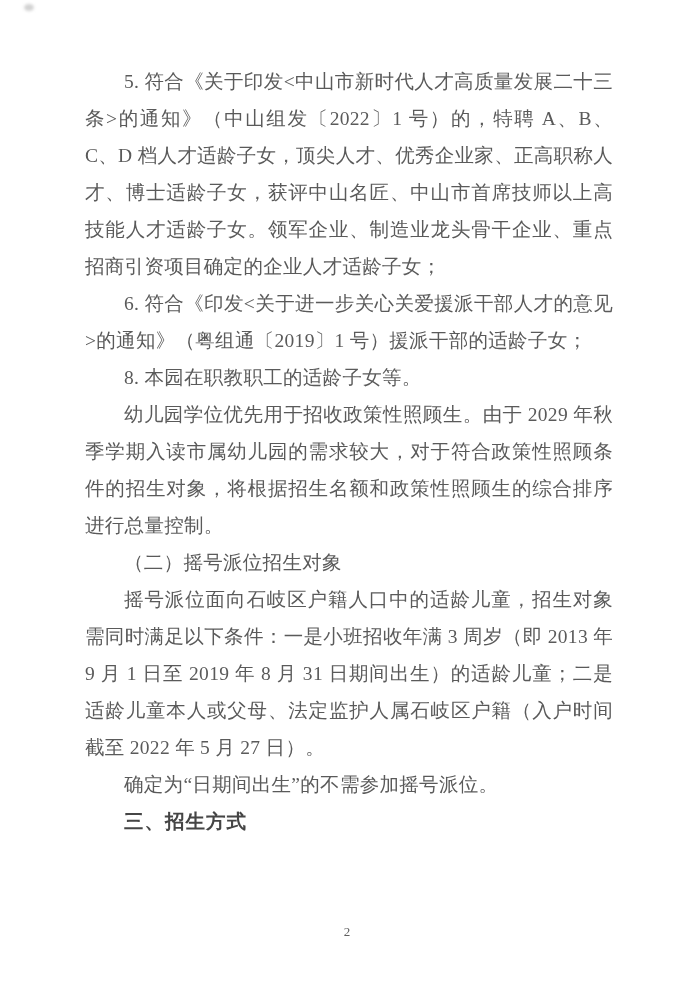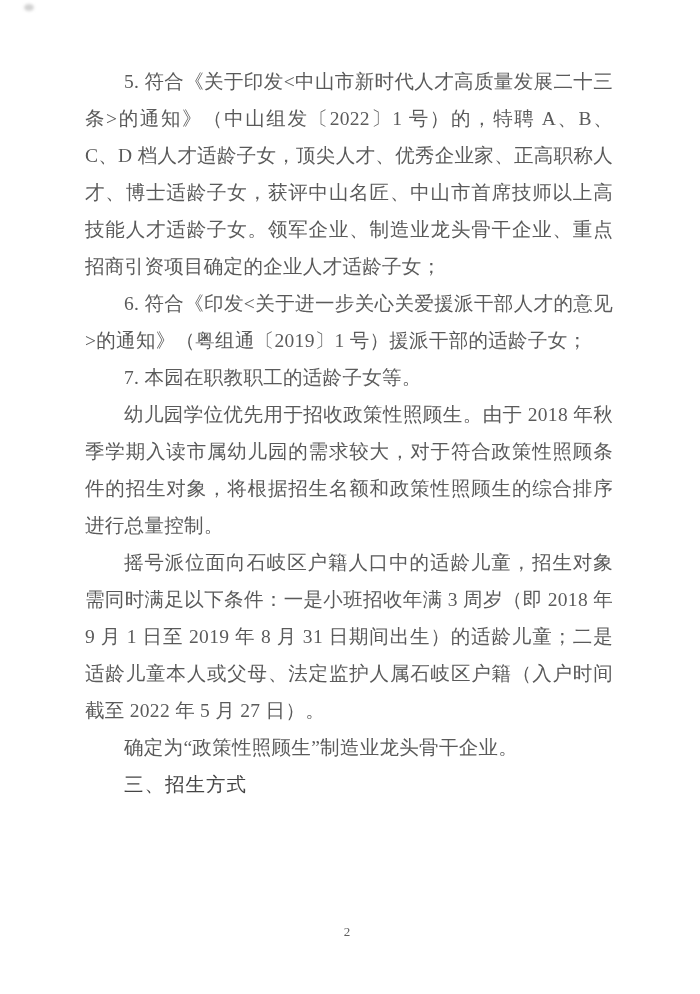--- a/index.html
+++ b/index.html
@@ -37,21 +37,21 @@
     letter-spacing: 0.3px;
   }
   .content p {
     margin: 0;
     padding: 0;
     text-indent: 2em;
     overflow-wrap: break-word;
   }
   .content p.section-heading {
     font-family: "Liberation Sans", "DejaVu Sans", sans-serif;
-    font-weight: 400;
+    font-weight: 700;
     color: #454545;
     letter-spacing: 1px;
   }
   .page-number {
     position: absolute;
     left: 0;
     right: 6px;
     bottom: 54px;
     text-align: center;
     font-size: 13px;
@@ -62,22 +62,23 @@
 </head>
 <body>
 
 <div class="page">
 
   <div class="scan-artifact"></div>
 
   <div class="content">
     <p>5. 符合《关于印发&lt;中山市新时代人才高质量发展二十三条&gt;的通知》（中山组发〔2022〕1 号）的，特聘 A、B、C、D 档人才适龄子女，顶尖人才、优秀企业家、正高职称人才、博士适龄子女，获评中山名匠、中山市首席技师以上高技能人才适龄子女。领军企业、制造业龙头骨干企业、重点招商引资项目确定的企业人才适龄子女；</p>
     <p>6. 符合《印发&lt;关于进一步关心关爱援派干部人才的意见&gt;的通知》（粤组通〔2019〕1 号）援派干部的适龄子女；</p>
-    <p>7. 本园在职教职工的适龄子女等。</p>
-    <p>幼儿园学位优先用于招收政策性照顾生。由于 2018 年秋季学期入读市属幼儿园的需求较大，对于符合政策性照顾条件的招生对象，将根据招生名额和政策性照顾生的综合排序进行总量控制。</p>
-    <p>摇号派位面向石岐区户籍人口中的适龄儿童，招生对象需同时满足以下条件：一是小班招收年满 3 周岁（即 2018 年 9 月 1 日至 2019 年 8 月 31 日期间出生）的适龄儿童；二是适龄儿童本人或父母、法定监护人属石岐区户籍（入户时间截至 2022 年 5 月 27 日）。</p>
-    <p>确定为“政策性照顾生”制造业龙头骨干企业。</p>
+    <p>8. 本园在职教职工的适龄子女等。</p>
+    <p>幼儿园学位优先用于招收政策性照顾生。由于 2029 年秋季学期入读市属幼儿园的需求较大，对于符合政策性照顾条件的招生对象，将根据招生名额和政策性照顾生的综合排序进行总量控制。</p>
+    <p>（二）摇号派位招生对象</p>
+    <p>摇号派位面向石岐区户籍人口中的适龄儿童，招生对象需同时满足以下条件：一是小班招收年满 3 周岁（即 2013 年 9 月 1 日至 2019 年 8 月 31 日期间出生）的适龄儿童；二是适龄儿童本人或父母、法定监护人属石岐区户籍（入户时间截至 2022 年 5 月 27 日）。</p>
+    <p>确定为“日期间出生”的不需参加摇号派位。</p>
     <p class="section-heading">三、招生方式</p>
   </div>
 
   <div class="page-number">2</div>
 
 </div>
 
 </body></html>

